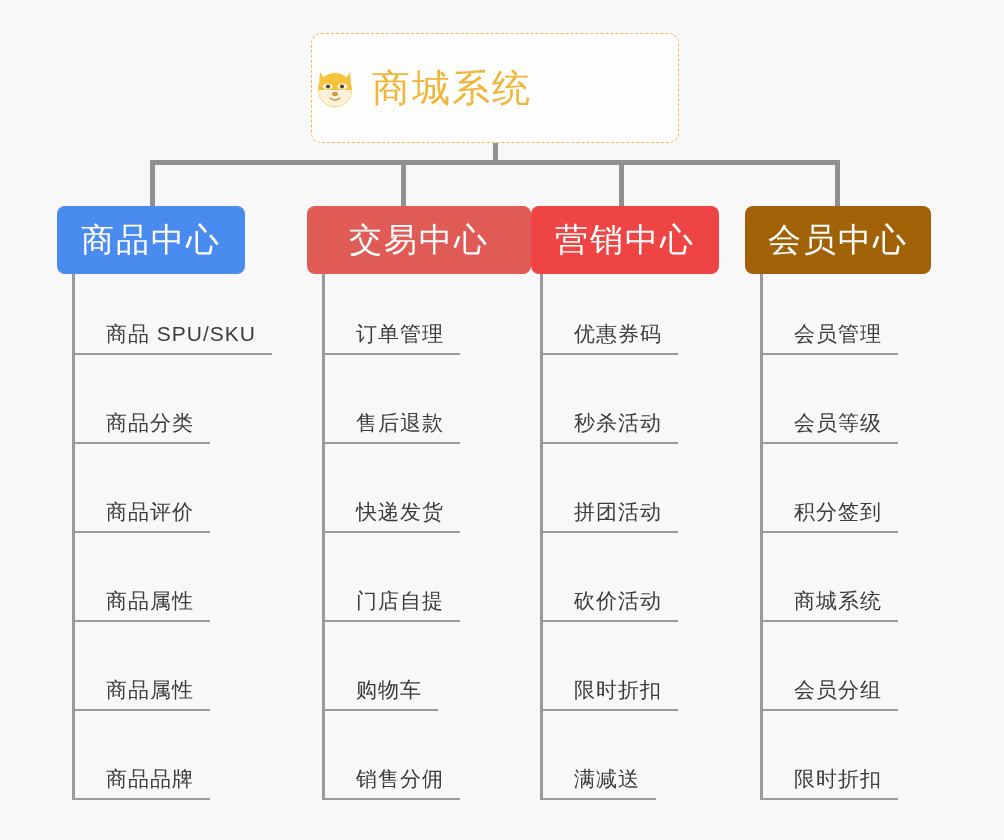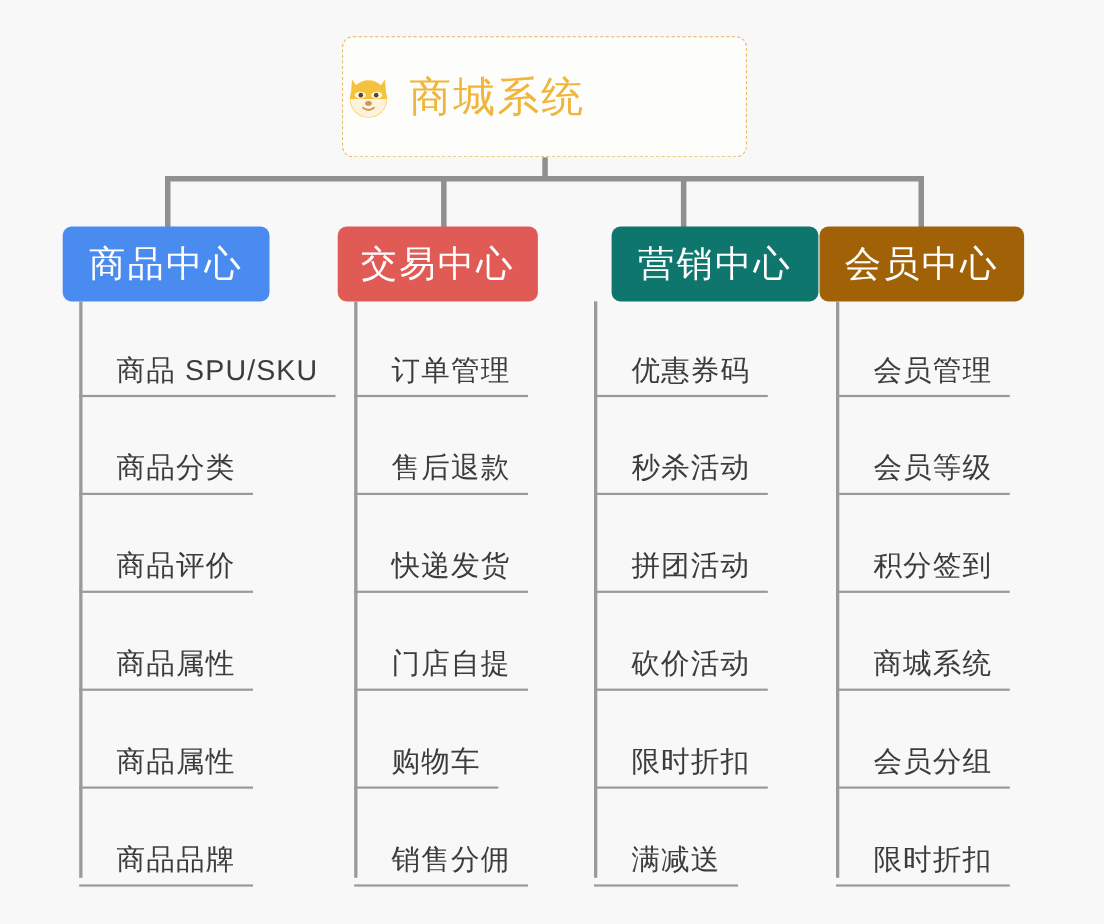--- a/index.html
+++ b/index.html
@@ -83,21 +83,21 @@
     height: 0;
   }
   .leaf-inner {
     position: relative;
     display: inline-block;
     border-bottom: 2px solid #9a9a9a;
     padding: 0 16px 8px 34px;
     white-space: nowrap;
   }
   .leaf-label {
-    font-size: 26px;
+    font-size: 21px;
     color: #3c3c3c;
     letter-spacing: 1px;
     line-height: 1.1;
   }
 </style>
 </head>
 <body>
 
 <div id="canvas">
 
@@ -124,24 +124,24 @@
   <div class="conn conn-h" style="left:150px; top:160px; width:690px; height:5px;"></div>
 
   <div class="conn conn-v" style="left:150px; top:160px; width:5px; height:48px;"></div>
   <div class="conn conn-v" style="left:401px; top:160px; width:5px; height:48px;"></div>
   <div class="conn conn-v" style="left:619px; top:160px; width:5px; height:48px;"></div>
   <div class="conn conn-v" style="left:835px; top:160px; width:5px; height:48px;"></div>
 
   <div class="cat-box" style="left: 57px; top: 206px; width: 188px; background: rgb(74, 139, 240);">
     <span>商品中心</span>
   </div>
-  <div class="cat-box" style="left: 307px; top: 206px; width: 182px; background: rgb(225, 91, 86);">
+  <div class="cat-box" style="left: 307px; top: 206px; width: 224px; background: rgb(225, 91, 86);">
     <span>交易中心</span>
   </div>
-  <div class="cat-box" style="left: 556px; top: 206px; width: 188px; background: #0f766e;">
+  <div class="cat-box" style="left: 531px; top: 206px; width: 188px; background: #ef4444;">
     <span>营销中心</span>
   </div>
   <div class="cat-box" style="left: 745px; top: 206px; width: 186px; background: #a16207;">
     <span>会员中心</span>
   </div>
 
   <div class="trunk" style="left:72px; top:274px; height:524px;"></div>
   <div class="trunk" style="left:322px; top:274px; height:524px;"></div>
   <div class="trunk" style="left:540px; top:274px; height:524px;"></div>
   <div class="trunk" style="left:760px; top:274px; height:524px;"></div>

